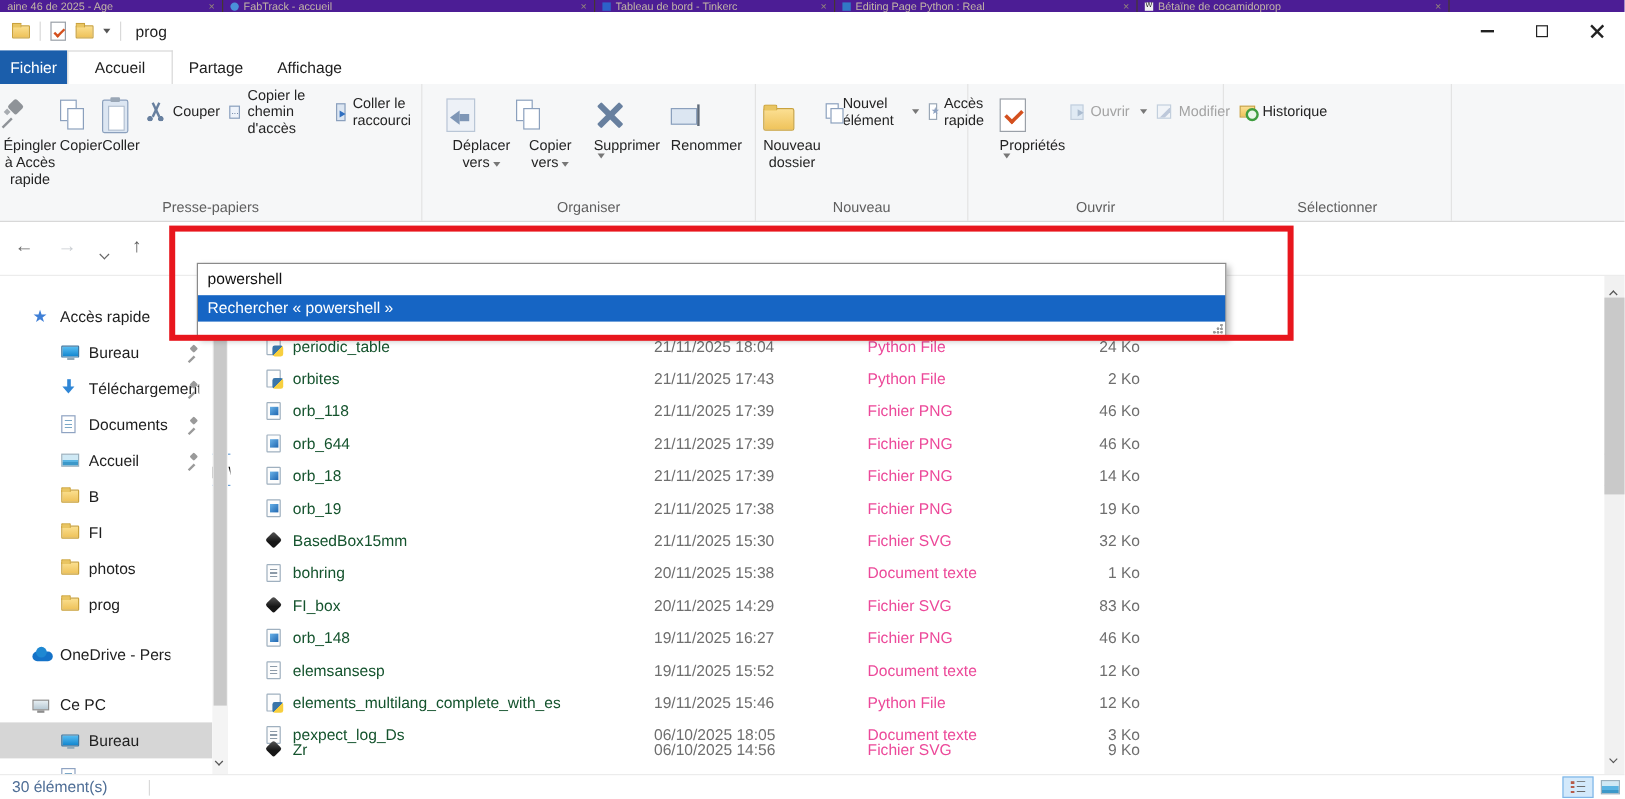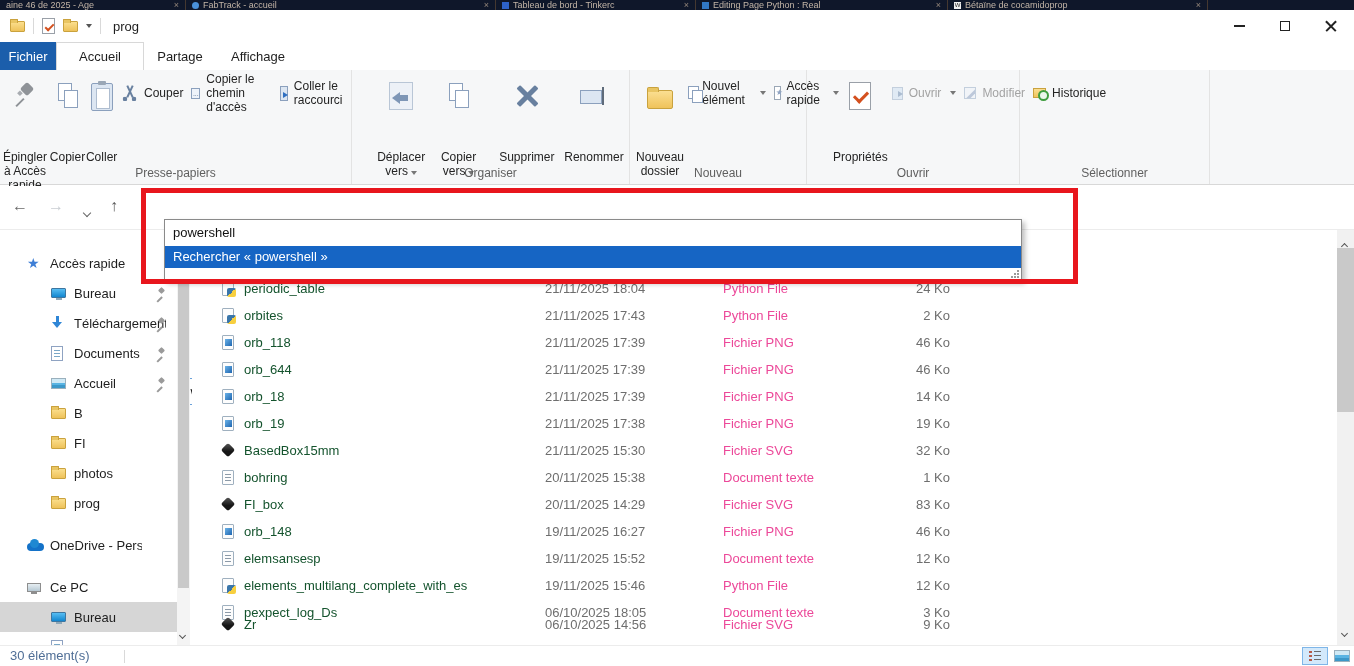--- a/index.html
+++ b/index.html
@@ -1,21 +1,21 @@
 <!DOCTYPE html>
 <html><head>
 <meta charset="utf-8">
 <style>
   * { box-sizing: border-box; margin: 0; padding: 0; }
   html,body { width:1354px; height:666px; overflow:hidden; }
   body { font-family:"Liberation Sans","DejaVu Sans",sans-serif; background:#fff; }
   .screen { position:relative; width:1354px; height:666px; background:#fff; overflow:hidden; }
 
   
-  .bstrip { position:absolute; left:0; top:0; width:1354px; height:10px; background:#0f172a; display:flex; overflow:hidden; }
+  .bstrip { position:absolute; left:0; top:0; width:1354px; height:10px; background:#4c1d95; display:flex; overflow:hidden; }
   .btab { display:flex; align-items:center; gap:4px; padding:0 6px; border-right:1px solid #453830; overflow:hidden; height:10px; }
   .btab-title { flex:1; font-size:9px; line-height:10px; color:#c3b5a7; white-space:nowrap; overflow:hidden; }
   .btab-x { font-size:9px; line-height:10px; color:#93857a; }
   .bfav { width:7px; height:7px; flex:0 0 auto; font-size:6px; line-height:7px; text-align:center; color:#222; }
 
   
   .titlebar { position:absolute; left:0; top:10px; width:1354px; height:32px; background:#fff; display:flex; align-items:center; }
   .qat { display:flex; align-items:center; gap:8px; padding-left:10px; }
   .vsep { width:1px; height:16px; background:#d9d9d9; }
   .win-title { font-size:13px; color:#1e1e1e; margin-left:4px; }
@@ -45,21 +45,21 @@
   .ribbon-collapse { position:absolute; left:1310px; top:50px; }
   .chev { display:inline-block; width:7px; height:7px; border-right:2px solid #7a7a7a; border-bottom:2px solid #7a7a7a; transform:rotate(45deg); }
   .chev.up { transform:rotate(-135deg); }
   .help-circle { position:absolute; left:1334px; top:48px; width:16px; height:16px; border-radius:50%; background:#2e7fe0; color:#fff; font-size:11px; font-weight:bold; text-align:center; line-height:16px; }
 
   
   .ribbon { position:absolute; left:0; top:70px; width:1354px; height:115px; background:#f6f7f8; border-bottom:1px solid #d8d8d8; }
   .rgroup { position:absolute; top:0; height:114px; border-right:1px solid #e3e3e3; }
   .rrow { display:flex; align-items:flex-start; padding-top:6px; }
   .glabel { position:absolute; bottom:4px; left:0; width:100%; text-align:center; font-size:12px; color:#5f5f5f; }
-  .bbtn { display:flex; flex-direction:column; align-items:center; padding-top:2px;gap:36px; }
+  .bbtn { display:flex; flex-direction:column; align-items:flex-start; padding-top:2px; }
   .bicon { height:36px; display:flex; align-items:center; justify-content:center; }
   .blabel { font-size:12px; color:#242424; text-align:center; line-height:14px; }
   .scol { display:flex; flex-direction:row; padding-top:4px; }
   .sbtn { display:flex; align-items:center; gap:6px; height:26px; font-size:12px; color:#242424; padding:0 4px; }
   .disabled .blabel, .sbtn.disabled { color:#a3a3a3; }
   .sbtn.disabled .sic { opacity:.55; }
   .minicaret { display:inline-block; width:0; height:0; border-left:3px solid transparent; border-right:3px solid transparent; border-top:4px solid #777; margin-left:3px; }
   #g-clip { left:0; width:352px; }
   #g-org  { left:352px; width:278px; }
   #g-new  { left:630px; width:177px; }

